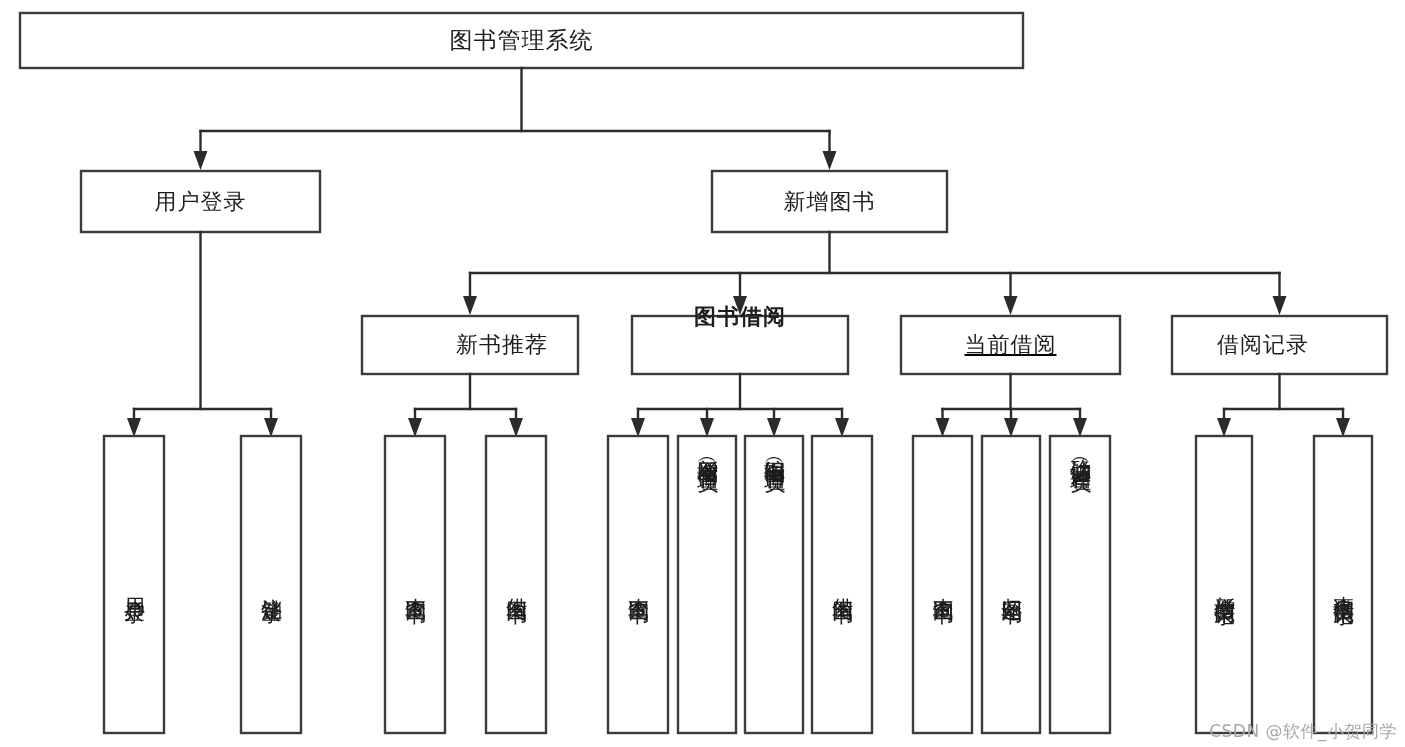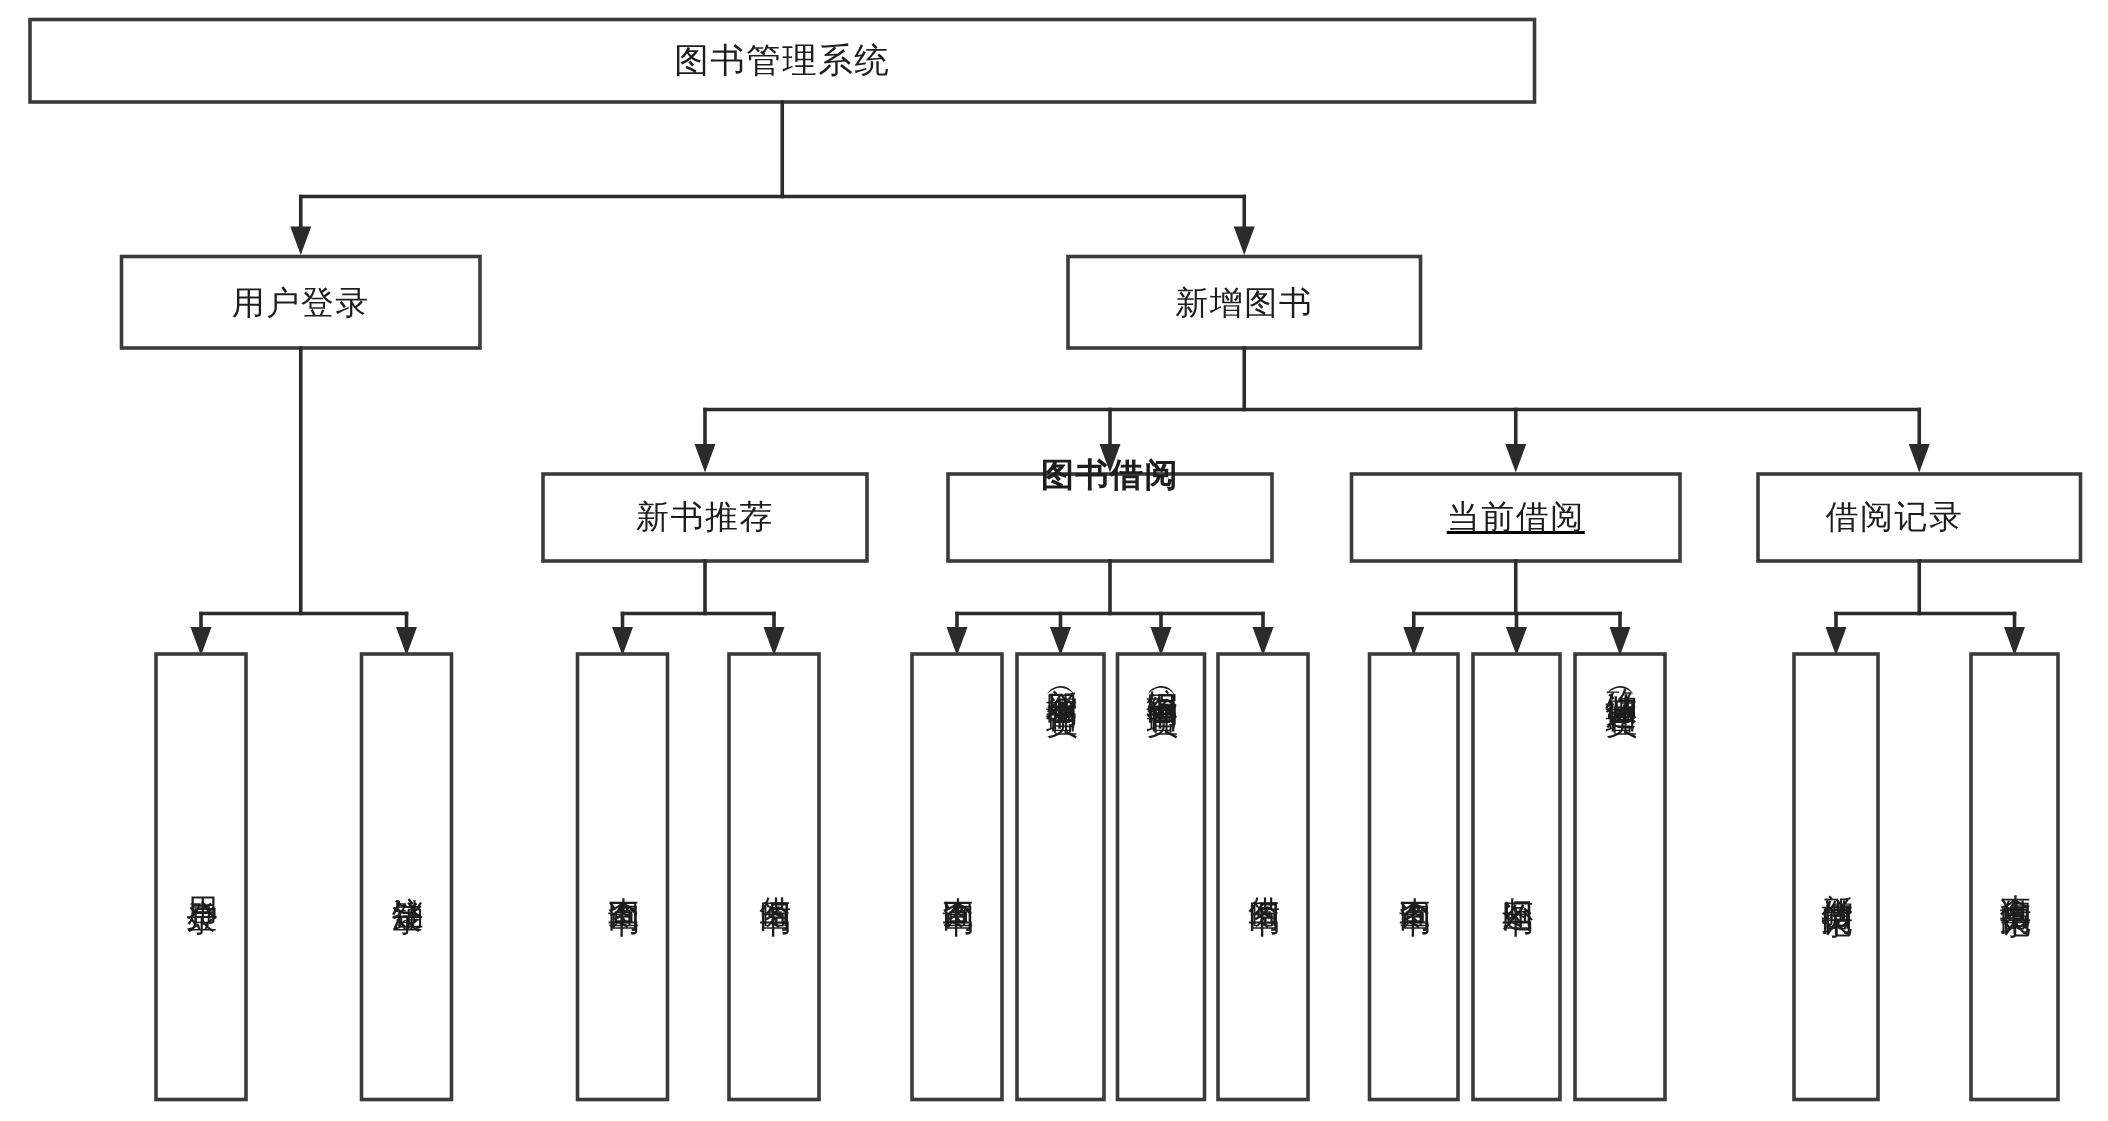--- a/index.html
+++ b/index.html
@@ -175,21 +175,21 @@
   <div id="label-layer">
       <div class="hlabel-wrap" style="left: 20px; top: 13px; width: 1003px; height: 55px;">
         <span class="hlabel-text root-label-text">图书管理系统</span>
       </div>
       <div class="hlabel-wrap" style="left: 81px; top: 171px; width: 239px; height: 61px;">
         <span class="hlabel-text">用户登录</span>
       </div>
       <div class="hlabel-wrap" style="left: 712px; top: 171px; width: 235px; height: 61px;">
         <span class="hlabel-text">新增图书</span>
       </div>
-      <div class="hlabel-wrap" style="left: 362px; top: 316px; width: 216px; height: 58px;">
+      <div class="hlabel-wrap" style="left: 362px; top: 316px; width: 216px; height: 58px; padding-left: 32px;">
         <span class="hlabel-text">新书推荐</span>
       </div>
       <div class="hlabel-wrap" style="left: 632px; top: 296px; width: 216px; height: 42px; font-weight: bold;">
         <span class="hlabel-text">图书借阅</span>
       </div>
       <div class="hlabel-wrap" style="left: 901px; top: 316px; width: 219px; height: 58px; text-decoration: underline;">
         <span class="hlabel-text">当前借阅</span>
       </div>
       <div class="hlabel-wrap" style="left: 1172px; top: 316px; width: 182px; height: 58px;">
         <span class="hlabel-text">借阅记录</span>
@@ -228,13 +228,14 @@
         <span class="vlabel-text">确认归还（管理员）</span>
       </div>
       <div class="vlabel-wrap" style="left: 1196px; top: 436px; width: 56px; height: 297px;">
         <span class="vlabel-text">新增借阅记录</span>
       </div>
       <div class="vlabel-wrap" style="left: 1314px; top: 436px; width: 58px; height: 297px;">
         <span class="vlabel-text">查询借阅记录</span>
       </div>
     </div>
 
+  <div id="watermark">CSDN @软件_小贺同学</div>
 </div>
 
 </body></html>

